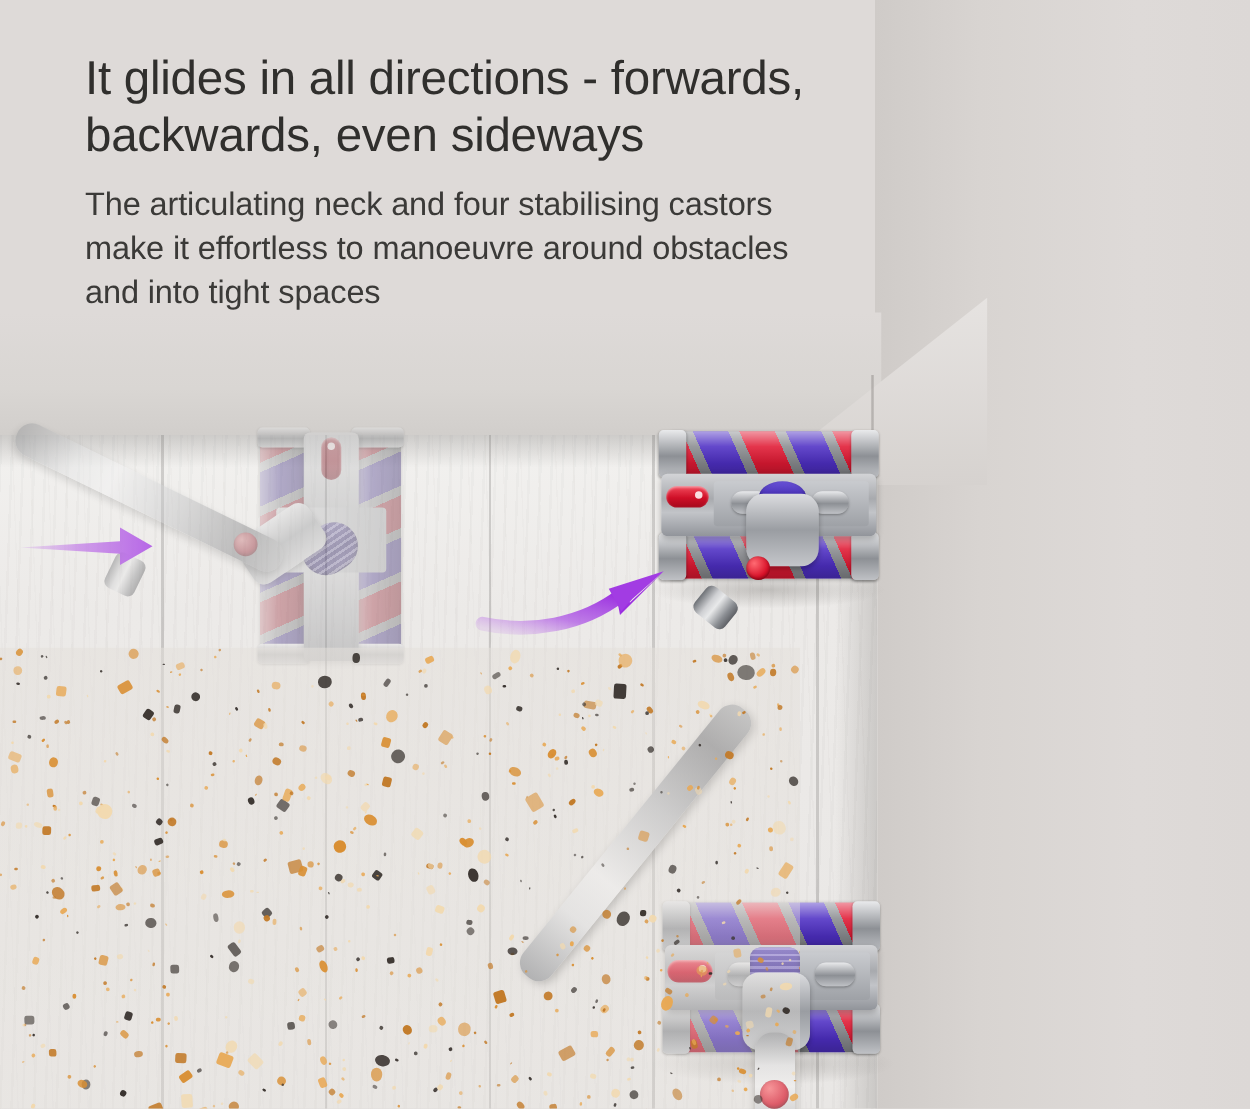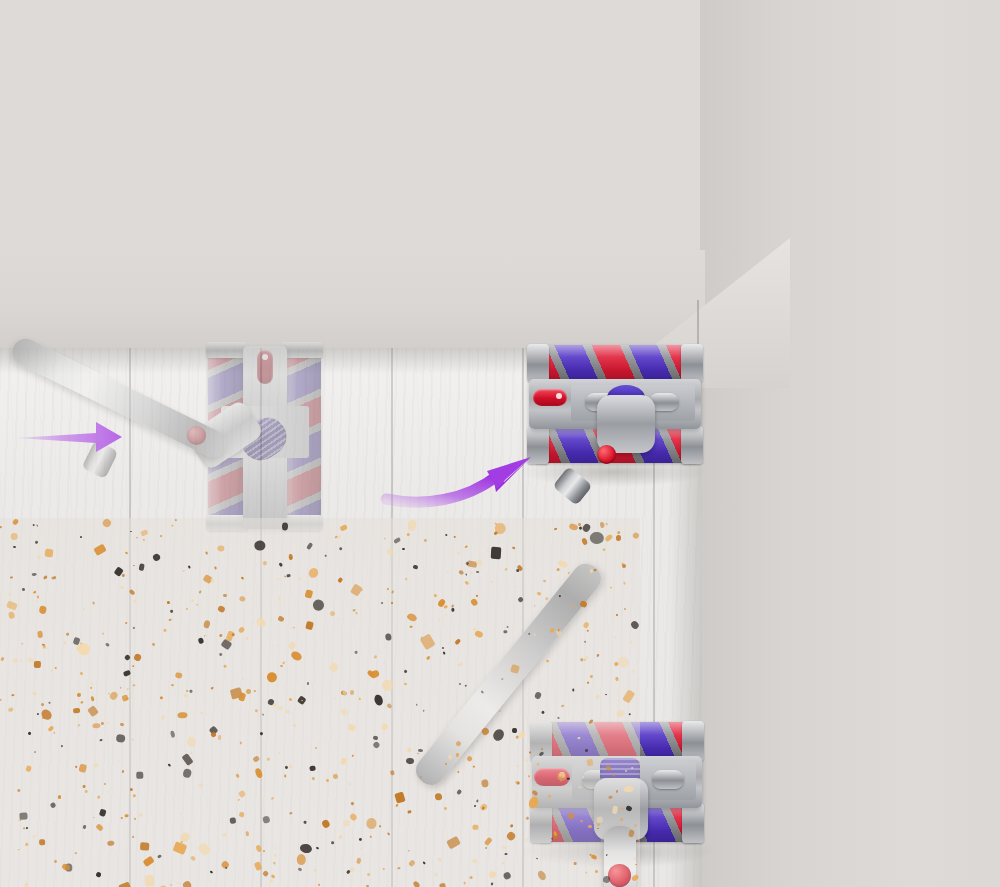--- a/index.html
+++ b/index.html
@@ -931,14 +931,21 @@
 
     <div class="neck-ball" style="left:72px;top:36px;width:40px;height:34px;border-radius:8px;">
       <div class="neck-ribs"></div>
     </div>
     <div class="yoke" style="left:66px;top:56px;width:54px;height:62px;border-radius:13px;"></div>
     <div class="wand" style="left:76px;top:104px;width:32px;height:120px;border-radius:14px;
                 background:linear-gradient(180deg,#8e9196 0%,#e3e4e6 22%,#f3f3f4 36%,#b9bbbf 62%,#77797e 86%,#a4a7ab 100%);"></div>
     <div class="wand-btn" style="left:80px;top:142px;width:23px;height:23px;"></div>
   </div>
 
+  <div class="copy">
+    <h1 class="headline">It glides in all directions - forwards,
+backwards, even sideways</h1>
+    <p class="subhead">The articulating neck and four stabilising castors
+make it effortless to manoeuvre around obstacles
+and into tight spaces</p>
+  </div>
 
 </div>
 
 </body></html>

